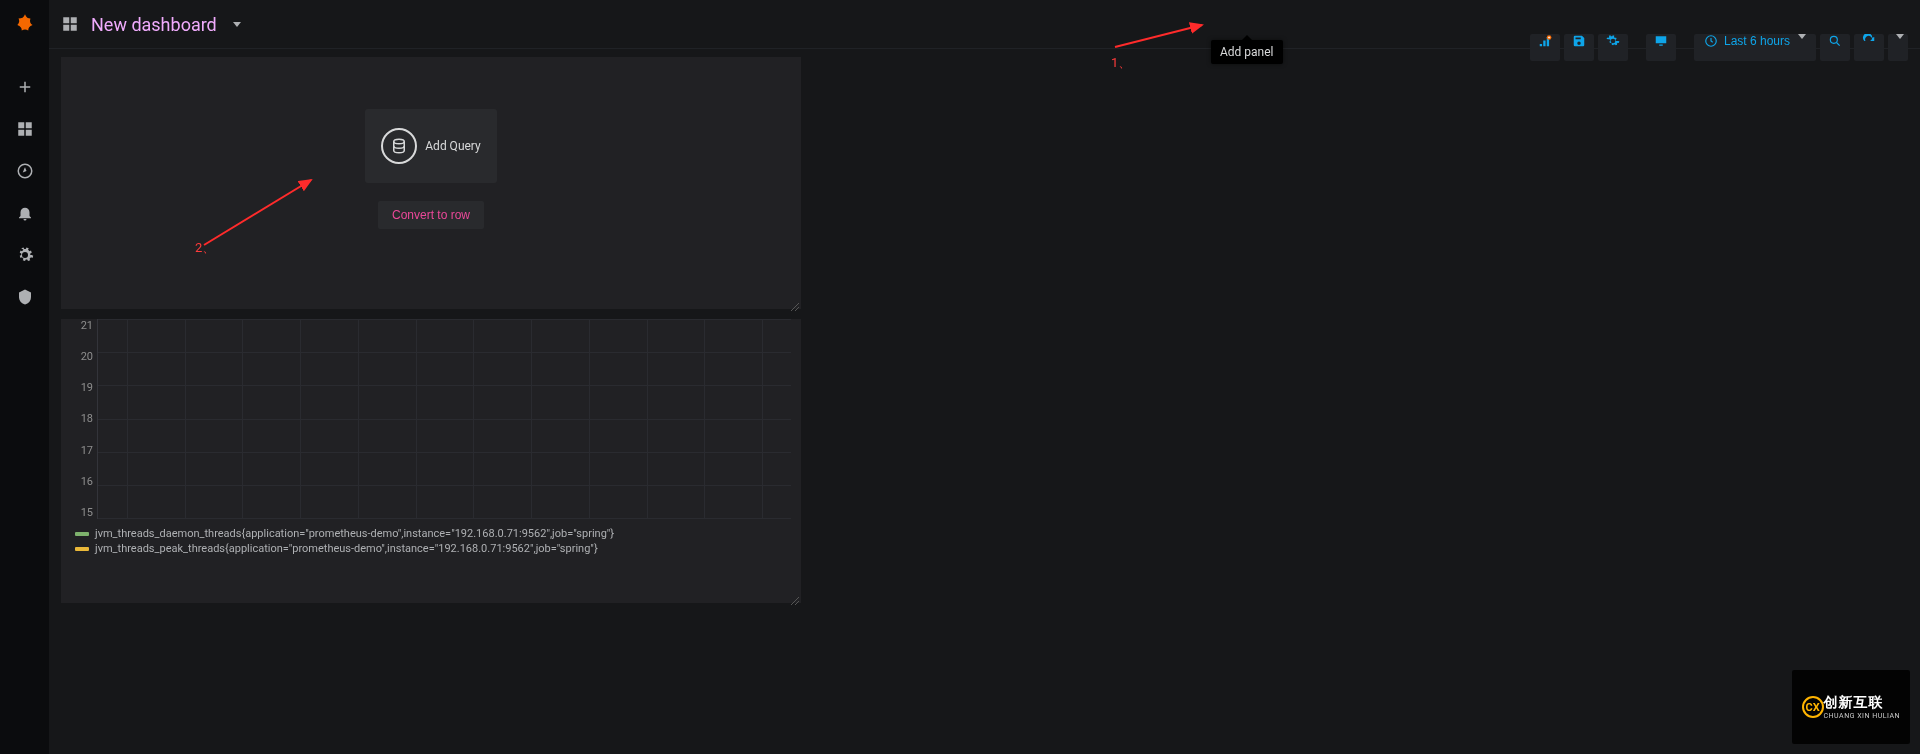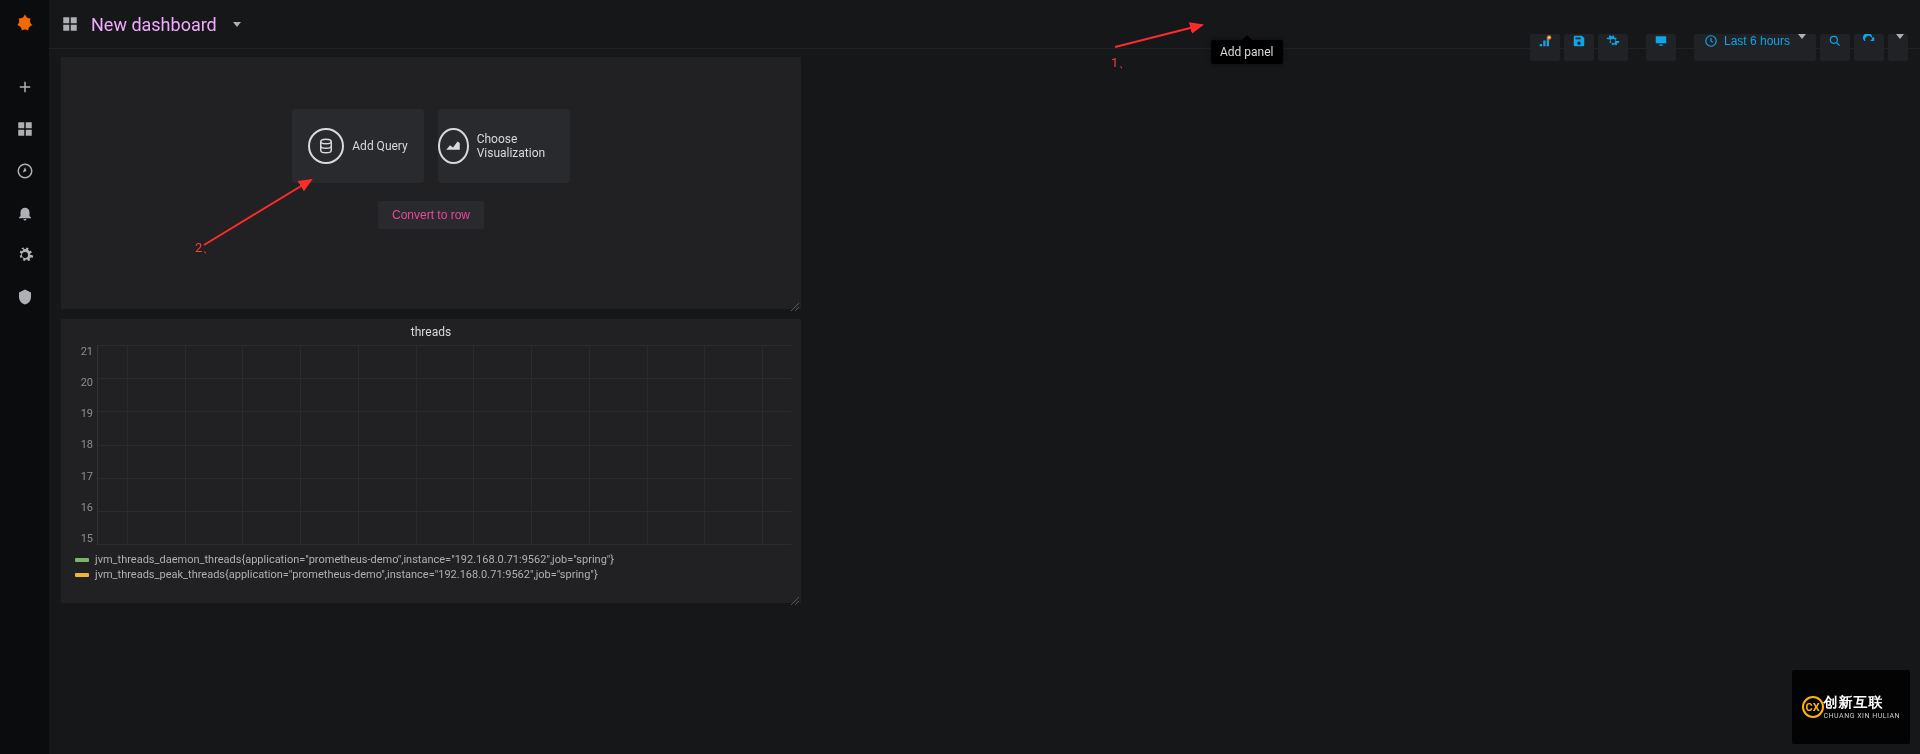--- a/index.html
+++ b/index.html
@@ -301,40 +301,31 @@
           <div class="card">
             <div class="card-circle">
               <svg width="18" height="18" viewBox="0 0 24 24">
                   <ellipse cx="12" cy="6" rx="7" ry="3" fill="none" stroke="#d8d9da" stroke-width="2"></ellipse>
                   <path d="M5 6v12c0 1.7 3.1 3 7 3s7-1.3 7-3V6" fill="none" stroke="#d8d9da" stroke-width="2"></path>
                   <path d="M5 12c0 1.7 3.1 3 7 3s7-1.3 7-3" fill="none" stroke="#d8d9da" stroke-width="2"></path>
                 </svg>
             </div>
             <span class="card-label">Add Query</span>
           </div>
-          <div class="card">
-            <div class="card-circle">
-              <svg width="18" height="18" viewBox="0 0 24 24">
-                  <path fill="#d8d9da" d="M3 17l5-6 4 3 6-8 3 2v9H3z"></path>
-                </svg>
-            </div>
-            <span class="card-label">Choose Visualization</span>
-          </div>
         </div>
         <button class="convert-btn">Convert to row</button>
       </div>
       <div class="resize-handle">
         <svg width="8" height="8">
             <path d="M8 0L0 8M8 4L4 8" stroke="#555" stroke-width="1"></path>
           </svg>
       </div>
     </div>
 
     <div class="panel panel-chart">
-      <div class="chart-title">threads</div>
       <div class="chart-area">
         <div class="y-axis" id="y-axis">
             <div>21</div>
             <div>20</div>
             <div>19</div>
             <div>18</div>
             <div>17</div>
             <div>16</div>
             <div>15</div>
           </div>

